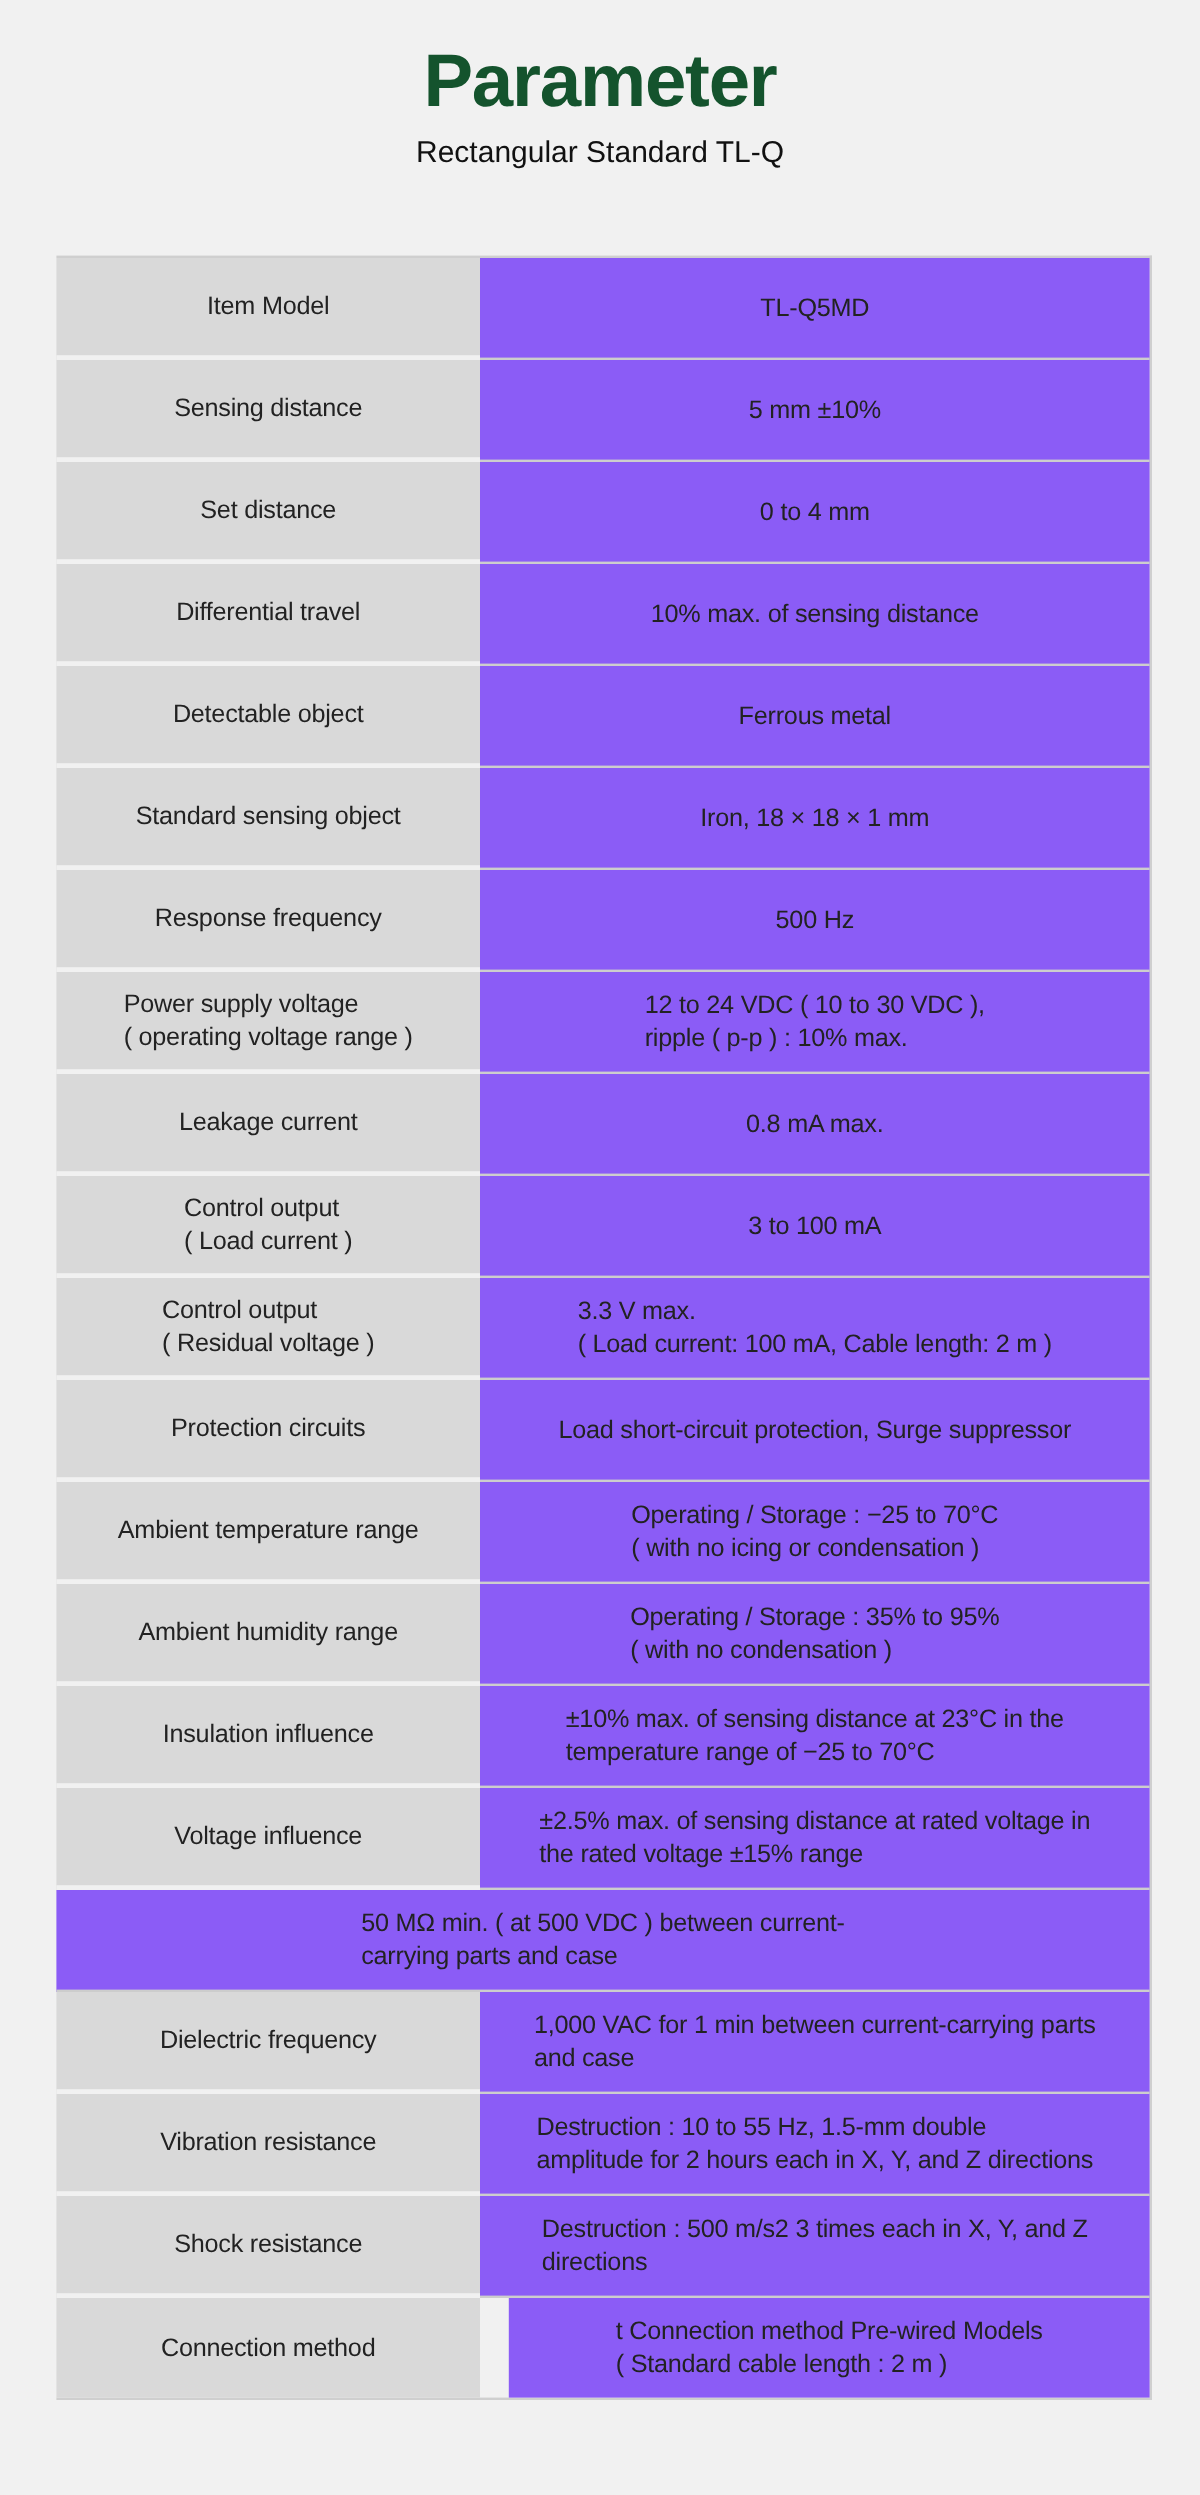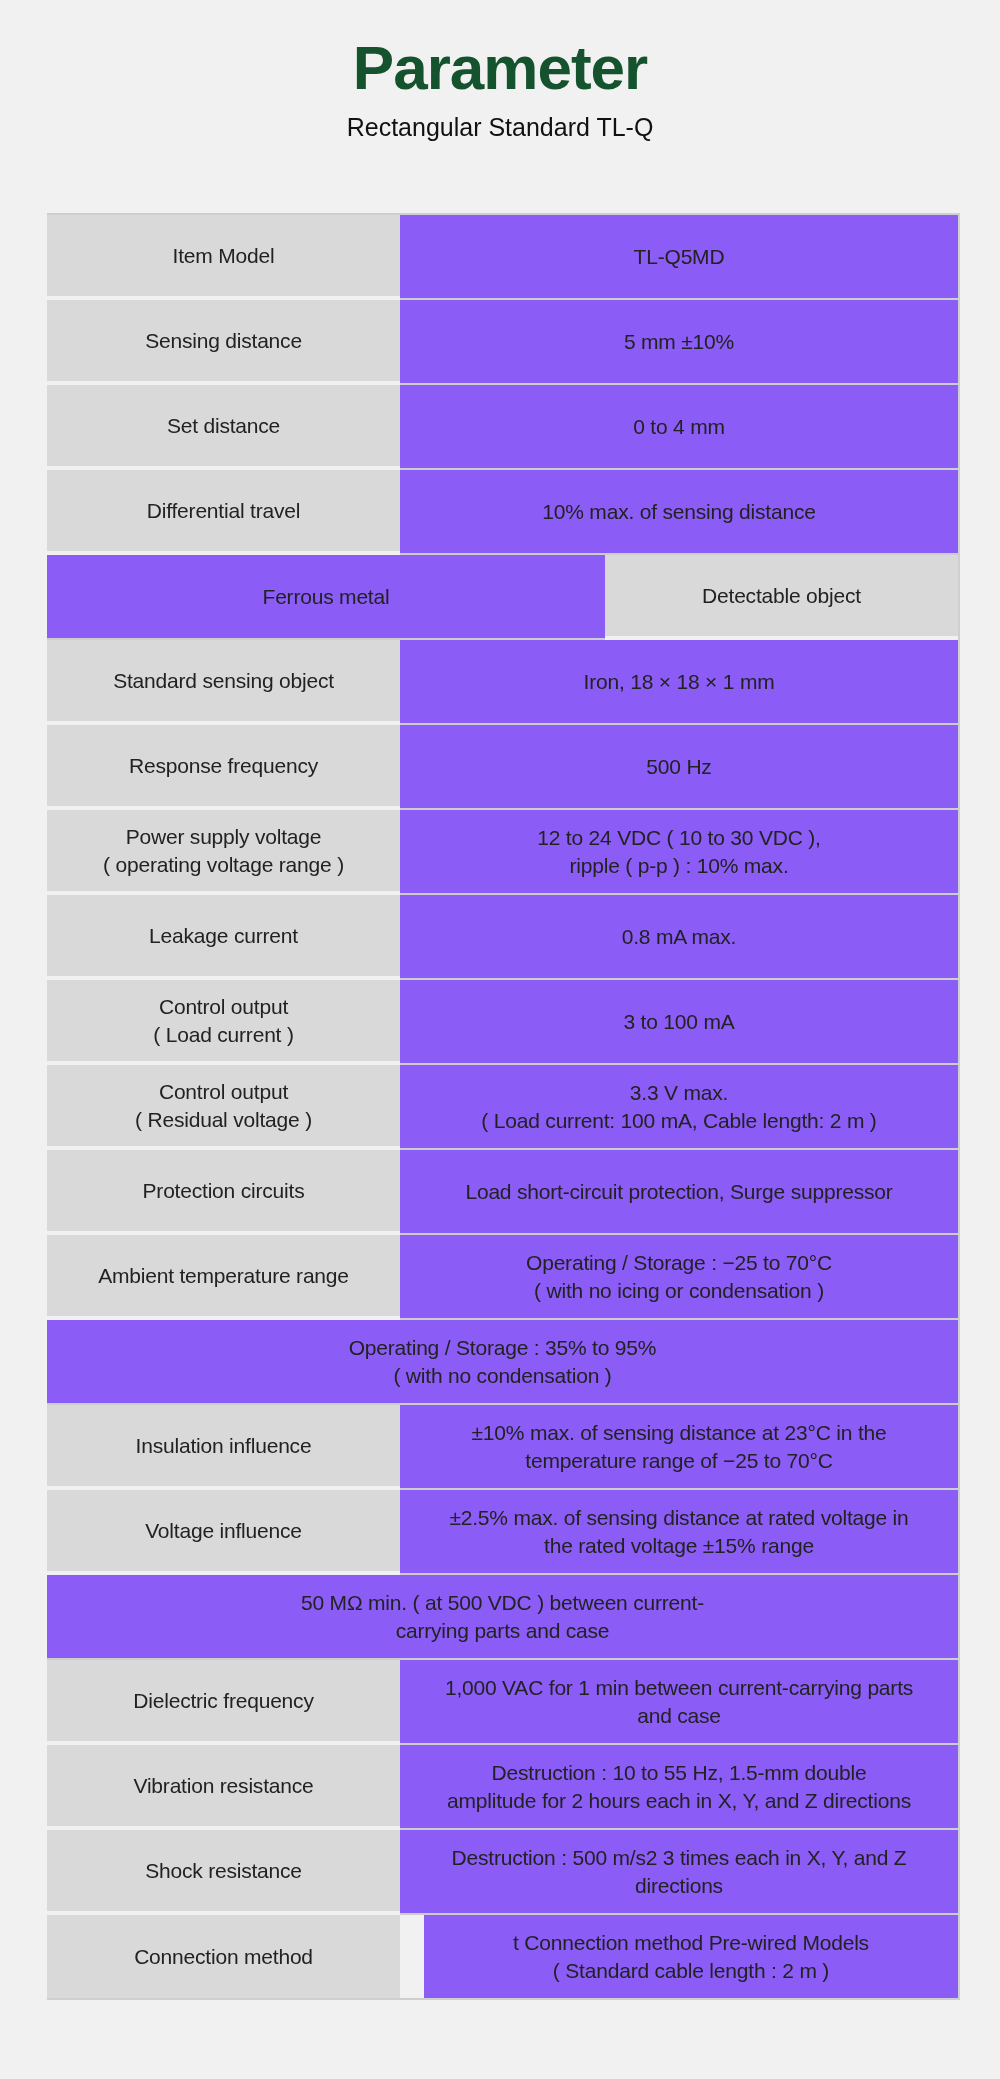--- a/index.html
+++ b/index.html
@@ -48,21 +48,20 @@
   .spec-row {
     display: flex;
     height: 85px;
   }
   .spec-row:last-child { height: 83px; gap: 24px; }
   .cell {
     box-sizing: border-box;
     display: flex;
     align-items: center;
     justify-content: center;
-    text-align: center;
     font-size: 21px;
     line-height: 28px;
     color: #222222;
     white-space: pre-line;
     letter-spacing: -0.2px;
   }
   .cell-label {
     width: 353px;
     background: #d9d9d9;
     border-bottom: 4px solid #f1f1f1;
@@ -98,22 +97,22 @@
   </div>
   <div class="spec-row">
     <div class="cell cell-label">Set distance</div>
     <div class="cell cell-value">0 to 4 mm</div>
   </div>
   <div class="spec-row">
     <div class="cell cell-label">Differential travel</div>
     <div class="cell cell-value">10% max. of sensing distance</div>
   </div>
   <div class="spec-row">
+    <div class="cell cell-label">Detectable object</div>
     <div class="cell cell-value">Ferrous metal</div>
-    <div class="cell cell-label">Detectable object</div>
   </div>
   <div class="spec-row">
     <div class="cell cell-label">Standard sensing object</div>
     <div class="cell cell-value">Iron, 18 × 18 × 1 mm</div>
   </div>
   <div class="spec-row">
     <div class="cell cell-label">Response frequency</div>
     <div class="cell cell-value">500 Hz</div>
   </div>
   <div class="spec-row">
@@ -140,20 +139,21 @@
   <div class="spec-row">
     <div class="cell cell-label">Protection circuits</div>
     <div class="cell cell-value">Load short-circuit protection, Surge suppressor</div>
   </div>
   <div class="spec-row">
     <div class="cell cell-label">Ambient temperature range</div>
     <div class="cell cell-value">Operating / Storage : −25 to 70°C
 ( with no icing or condensation )</div>
   </div>
   <div class="spec-row">
+    <div class="cell cell-label">Ambient humidity range</div>
     <div class="cell cell-value">Operating / Storage : 35% to 95%
 ( with no condensation )</div>
   </div>
   <div class="spec-row">
     <div class="cell cell-label">Insulation influence</div>
     <div class="cell cell-value">±10% max. of sensing distance at 23°C in the
 temperature range of −25 to 70°C</div>
   </div>
   <div class="spec-row">
     <div class="cell cell-label">Voltage influence</div>

